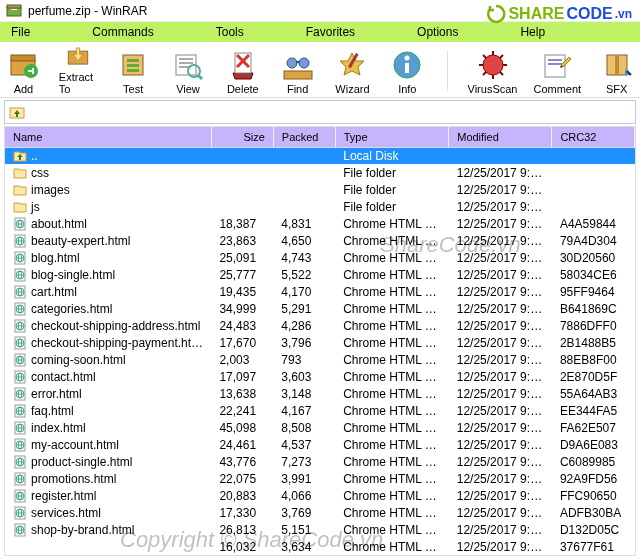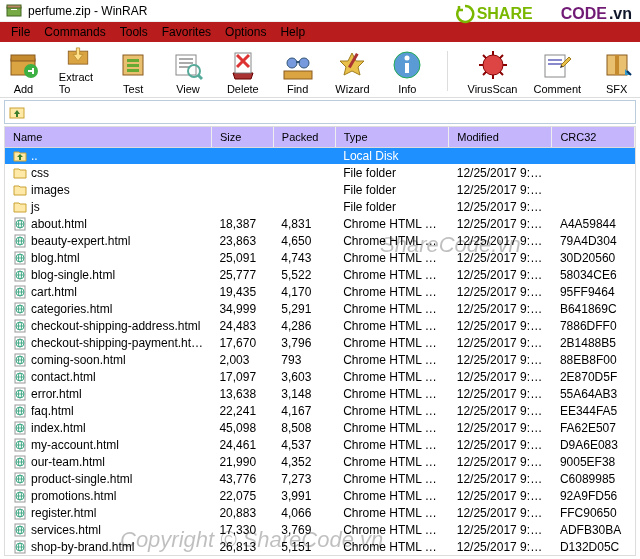--- a/index.html
+++ b/index.html
@@ -1,39 +1,39 @@
 <!DOCTYPE html>
 <html><head>
 <meta charset="utf-8">
 <style>
   * { box-sizing: border-box; margin: 0; padding: 0; }
   body { font-family: "Segoe UI", Tahoma, sans-serif; font-size: 12px; background: #fff; width: 640px; height: 559px; overflow: hidden; position: relative; }
   .titlebar { display: flex; align-items: center; height: 22px; padding: 0 6px; background: #fff; border-bottom: 1px solid #eee; }
   .titlebar .app-icon { width: 16px; height: 16px; margin-right: 6px; }
   .titlebar .title { font-size: 12px; color: #000; }
-  .menubar { display: flex; align-items: center; height: 20px; padding: 0 4px; background: #b91c1c; }
+  .menubar { display: flex; align-items: center; height: 20px; padding: 0 4px; background: #bef264; gap: 48px; }
   .menubar span { padding: 0 7px; font-size: 12px; cursor: default; }
   .toolbar { display: flex; align-items: flex-end; height: 56px; padding: 2px 4px 0 4px; background: #fff; border-bottom: 1px solid #ddd; gap: 16px; }
   .tbtn { width: 50px; height: 54px; display: flex; flex-direction: column; align-items: center; justify-content: flex-end; font-size: 11px; cursor: default; padding-bottom: 2px; }
   .tbtn .ticon { width: 32px; height: 32px; margin-bottom: 2px; }
   .tsep { width: 1px; height: 40px; background: #ddd; margin: 0 4px 6px 4px; }
   .pathbar { height: 24px; border: 1px solid #bcd; margin: 2px 4px; display: flex; align-items: center; padding: 0 4px; background: #fff; }
   .pathbar .up-icon { width: 16px; height: 16px; }
   .tablewrap { border: 1px solid #ddd; margin: 0 4px; height: 430px; overflow: hidden; }
   table { width: 100%; border-collapse: collapse; table-layout: fixed; }
   thead th { text-align: left; font-weight: normal; font-size: 11px; padding: 2px 8px; background: #c4b5fd; border-bottom: 1px solid #ddd; border-right: 1px solid #eee; height: 20px; }
   tbody td { font-size: 12px; padding: 1px 8px; height: 17px; white-space: nowrap; overflow: hidden; text-overflow: ellipsis; }
   tbody tr.selected td { background: #1e90ff; color: #fff; }
   td.num { text-align: left; }
   .row-icon { display: inline-block; width: 14px; height: 14px; vertical-align: -3px; margin-right: 4px; }
   .watermark { position: absolute; font-size: 22px; color: rgba(0,0,0,0.25); pointer-events: none; font-style: italic; }
   .wm1 { top: 232px; left: 380px; text-align: center; }
   .wm2 { bottom: 6px; left: 120px; }
   .logo { position: absolute; top: 4px; right: 8px; font-size: 16px; font-weight: bold; display:flex; align-items:center; gap:2px; }
-  .logo .g { color:#7ab800;} .logo .b{color:#701a75;margin-left:26px;} .logo .vn{color:#0f172a; font-size:16px;}
+  .logo .g { color:#7ab800;} .logo .b{color:#1d4ed8;} .logo .vn{color:#1d4ed8; font-size:12px;}
 </style>
 </head>
 <body>
 
 <div class="titlebar">
   <svg class="app-icon" viewBox="0 0 16 16">
       <rect x="1" y="4" width="14" height="9" fill="#7a4" stroke="#462"></rect>
       <rect x="1" y="2" width="14" height="3" fill="#b86" stroke="#462"></rect>
       <rect x="5" y="6" width="6" height="1" fill="#fff"></rect>
     </svg>
@@ -132,21 +132,21 @@
       <col style="width:200px">
         <col style="width:60px">
         <col style="width:60px">
       <col style="width:110px">
         <col style="width:100px">
         <col style="width:80px">
     </colgroup>
     <thead>
         <tr id="thead-row">
           <th>Name</th>
-          <th style=" margin-left: 20px;">Size</th>
+          <th style="text-align: right; margin-left: 20px;">Size</th>
           <th style="">Packed</th>
           <th>Type</th>
           <th>Modified</th>
           <th>CRC32</th>
         </tr>
       </thead>
     <tbody id="tbody">
         <tr class="selected">
           <td><svg class="row-icon" viewBox="0 0 14 14">
               <use href="#ic-up"></use>
@@ -319,30 +319,20 @@
         </tr>
         <tr>
           <td><svg class="row-icon" viewBox="0 0 14 14">
               <use href="#ic-html"></use>
             </svg><span>my-account.html</span></td>
           <td class="num">24,461</td>
           <td class="num">4,537</td>
           <td>Chrome HTML Do...</td>
           <td>12/25/2017 9:4...</td>
           <td>D9A6E083</td>
-        </tr>
-        <tr>
-          <td><svg class="row-icon" viewBox="0 0 14 14">
-              <use href="#ic-html"></use>
-            </svg><span>our-team.html</span></td>
-          <td class="num">21,990</td>
-          <td class="num">4,352</td>
-          <td>Chrome HTML Do...</td>
-          <td>12/25/2017 9:5...</td>
-          <td>9005EF38</td>
         </tr>
         <tr>
           <td><svg class="row-icon" viewBox="0 0 14 14">
               <use href="#ic-html"></use>
             </svg><span>product-single.html</span></td>
           <td class="num">43,776</td>
           <td class="num">7,273</td>
           <td>Chrome HTML Do...</td>
           <td>12/25/2017 9:5...</td>
           <td>C6089985</td>

